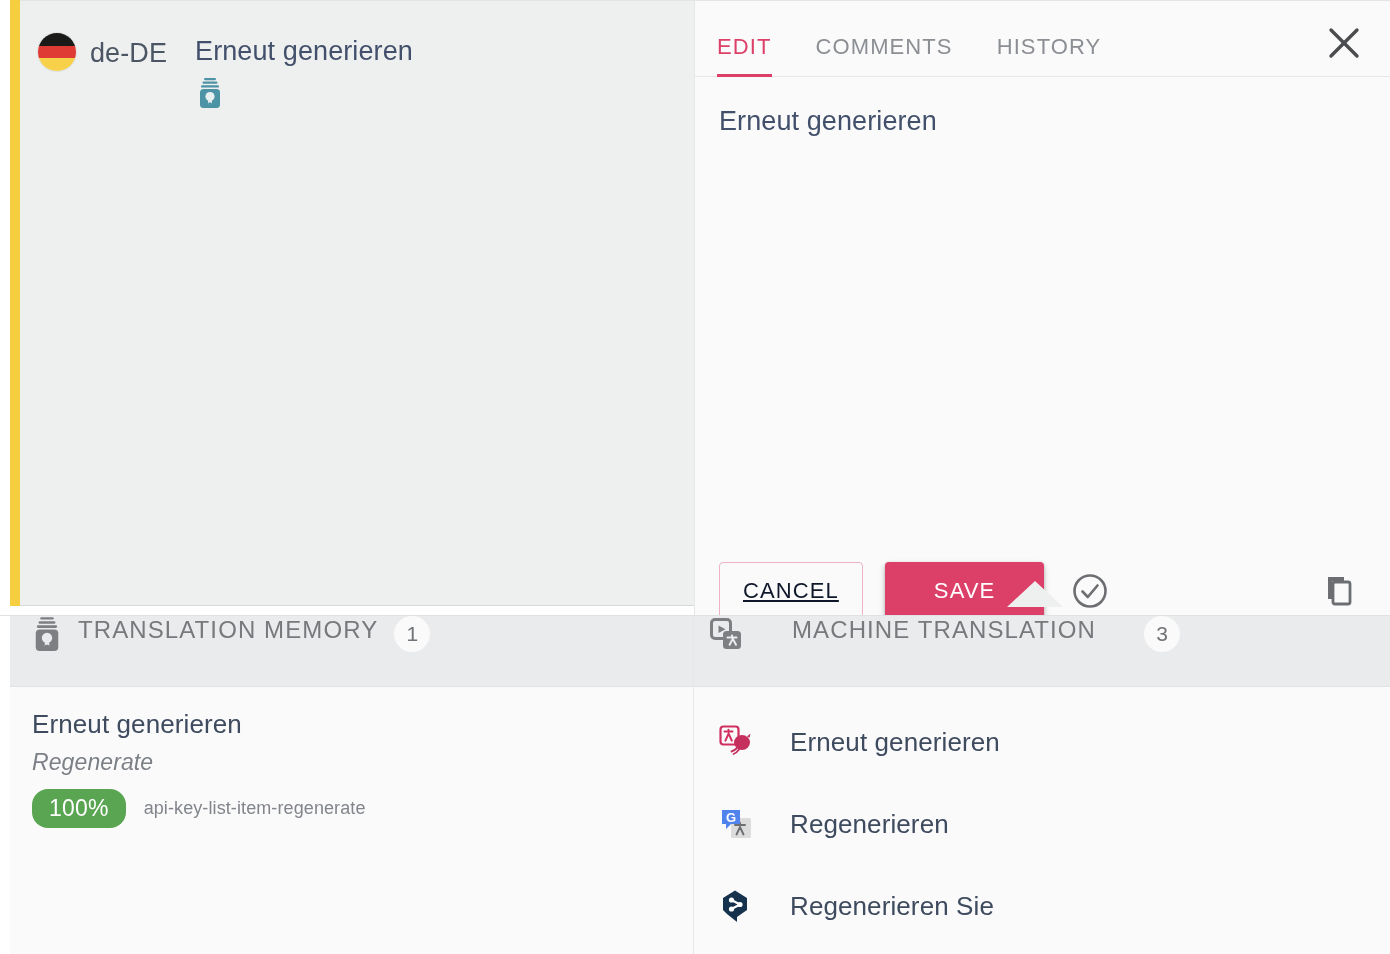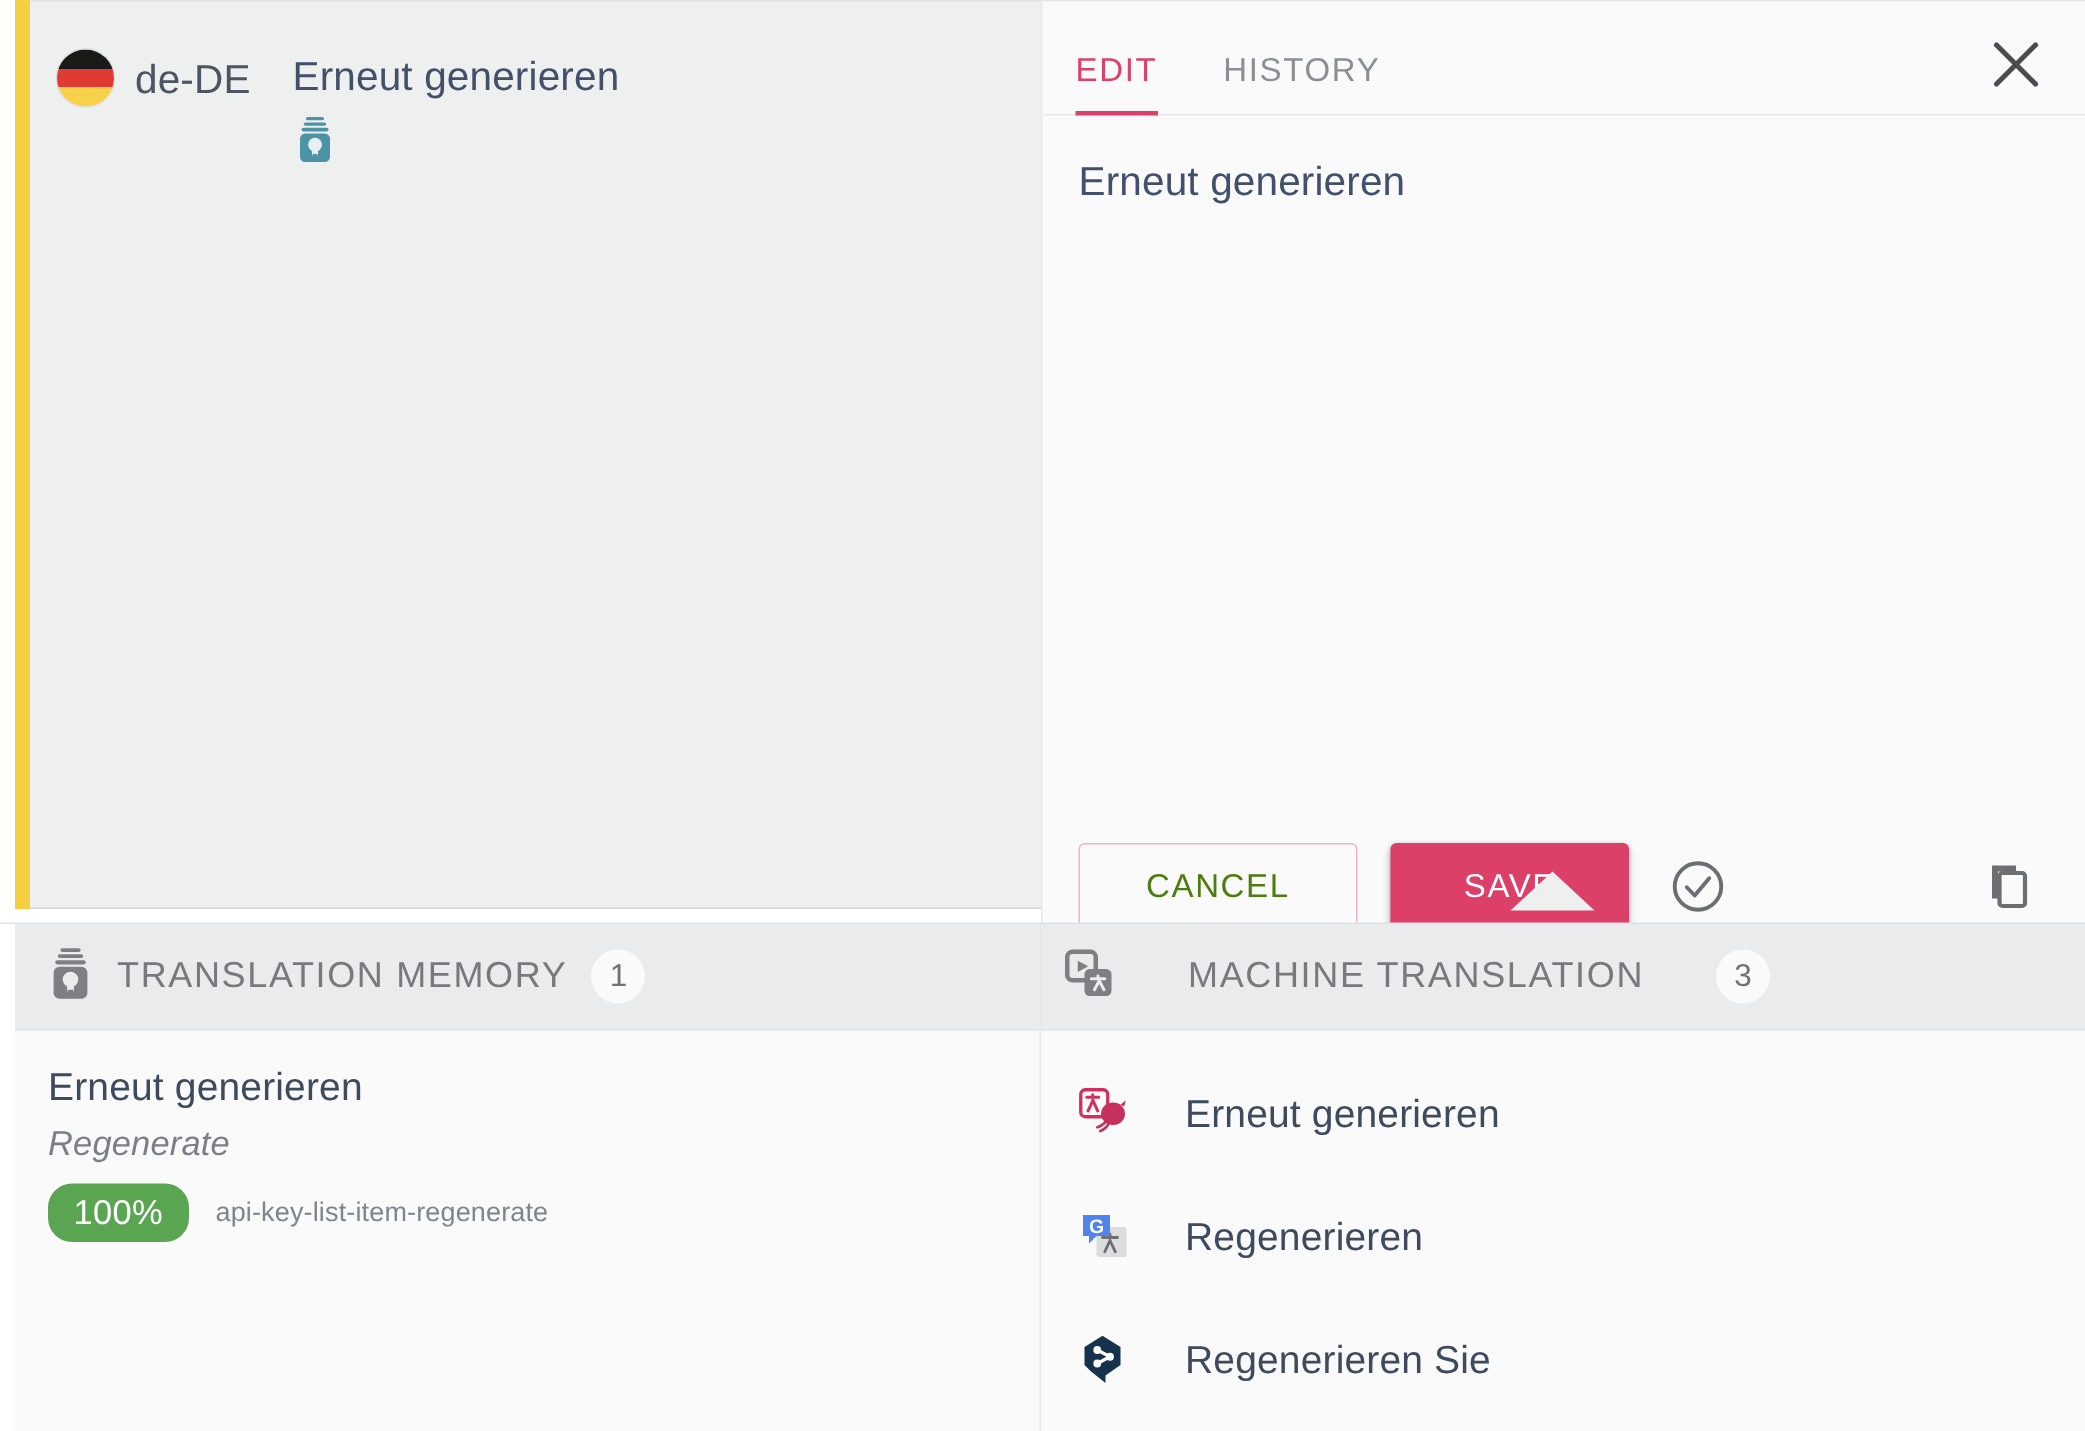--- a/index.html
+++ b/index.html
@@ -91,22 +91,23 @@
   }
   .edit-actions {
     height: 110px; display: flex; align-items: center;
     padding: 0 24px 14px 24px; position: relative;
   }
   .btn {
     font-family: inherit; font-size: 22px; letter-spacing: 1.1px;
     cursor: pointer; border-radius: 4px;
   }
   .btn-cancel {
-    background: #fafafa; color: #4d7c0f; border: 1px solid #eeb2c4;
-    padding: 15px 44px;
+    background: #fafafa; color: #0f172a; border: 1px solid #eeb2c4;
+    padding: 15px 23px;
+    text-decoration: underline;
   }
   .btn-save {
     background: #dc3f68; color: #ffffff; border: none;
     padding: 16px 49px; margin-left: 22px;
     box-shadow: 0 3px 6px rgba(0,0,0,0.22), 0 1px 3px rgba(0,0,0,0.18);
   }
   .icon-btn {
     background: none; border: none; cursor: pointer;
     display: flex; align-items: center; justify-content: center;
     width: 48px; height: 48px; margin-left: 22px; padding: 0;
@@ -135,21 +136,21 @@
     width: 684px; flex: 0 0 684px; background: #fafafa;
     border-right: 1px solid #e6e7e9;
     display: flex; flex-direction: column;
   }
   .mt-col {
     flex: 1 1 auto; background: #fafafa;
     display: flex; flex-direction: column;
   }
   .panel-head {
     height: 71px; background: #eaebec;
-    display: flex; align-items: center; padding-left: 22px;
+    display: flex; padding-left: 22px;
     border-bottom: 1px solid #e1e2e4;
   }
   .panel-head.mt { padding-left: 14px; gap: 32px; }
   .panel-title {
     font-size: 24px; letter-spacing: 1.1px; color: #77797d;
     margin-left: 16px; white-space: nowrap;
   }
   .count-badge {
     width: 36px; height: 36px; border-radius: 50%;
     background: #fafafa; color: #6f7276; font-size: 21px;
@@ -216,20 +217,21 @@
             </svg>
           </span>
         </div>
       </div>
     </div>
 
     <div class="editor-pane">
 
       <div class="tabs">
         <button class="tab active">EDIT</button>
+        <button class="tab">COMMENTS</button>
         <button class="tab">HISTORY</button>
         <div class="close-x">
           <svg width="34" height="34" viewBox="0 0 34 34" aria-hidden="true">
             <line x1="4" y1="4" x2="30" y2="30" stroke="#4a4c4f" stroke-width="3.4" stroke-linecap="round"></line>
             <line x1="30" y1="4" x2="4" y2="30" stroke="#4a4c4f" stroke-width="3.4" stroke-linecap="round"></line>
           </svg>
         </div>
       </div>
 
       <div class="edit-body">

